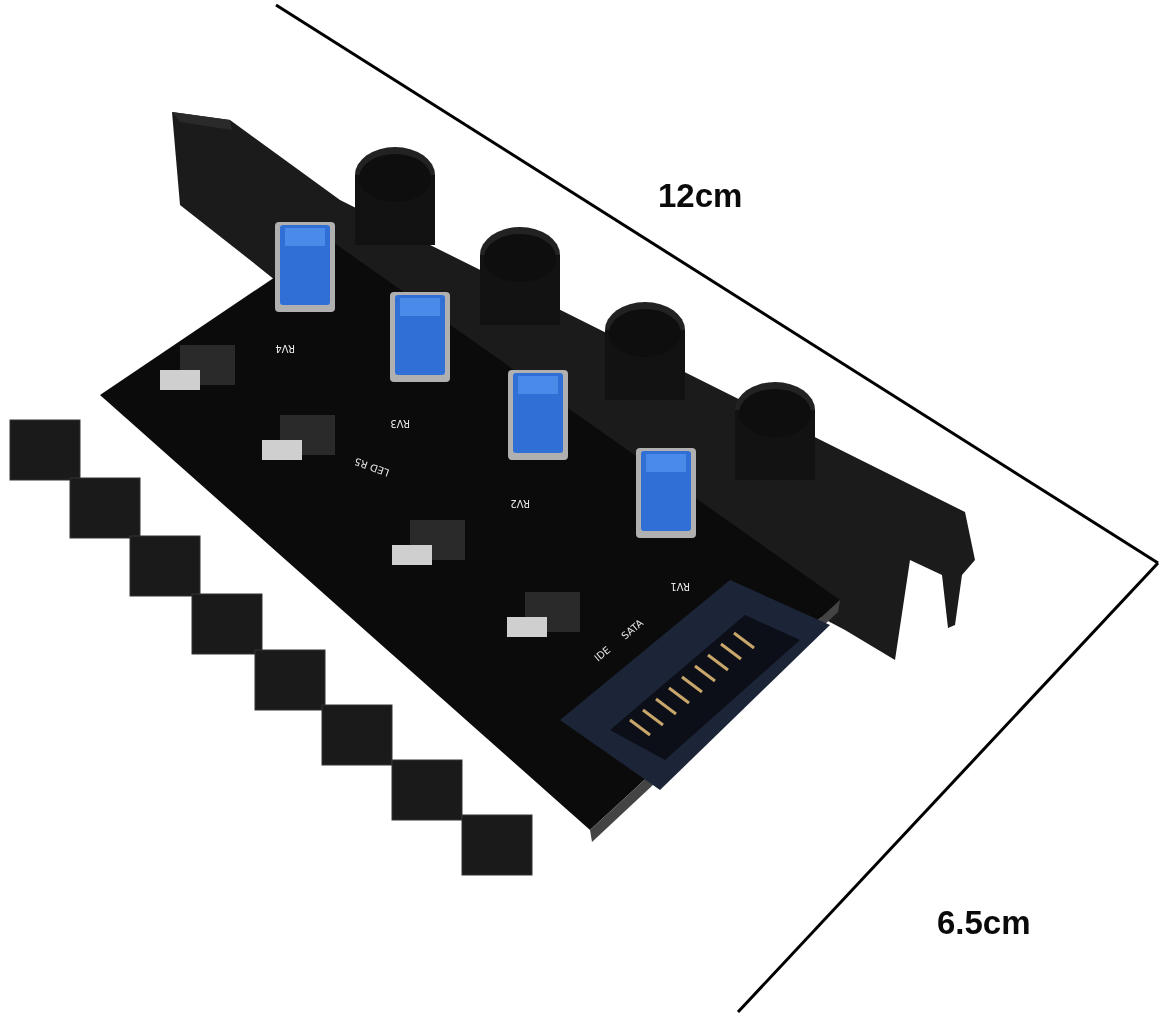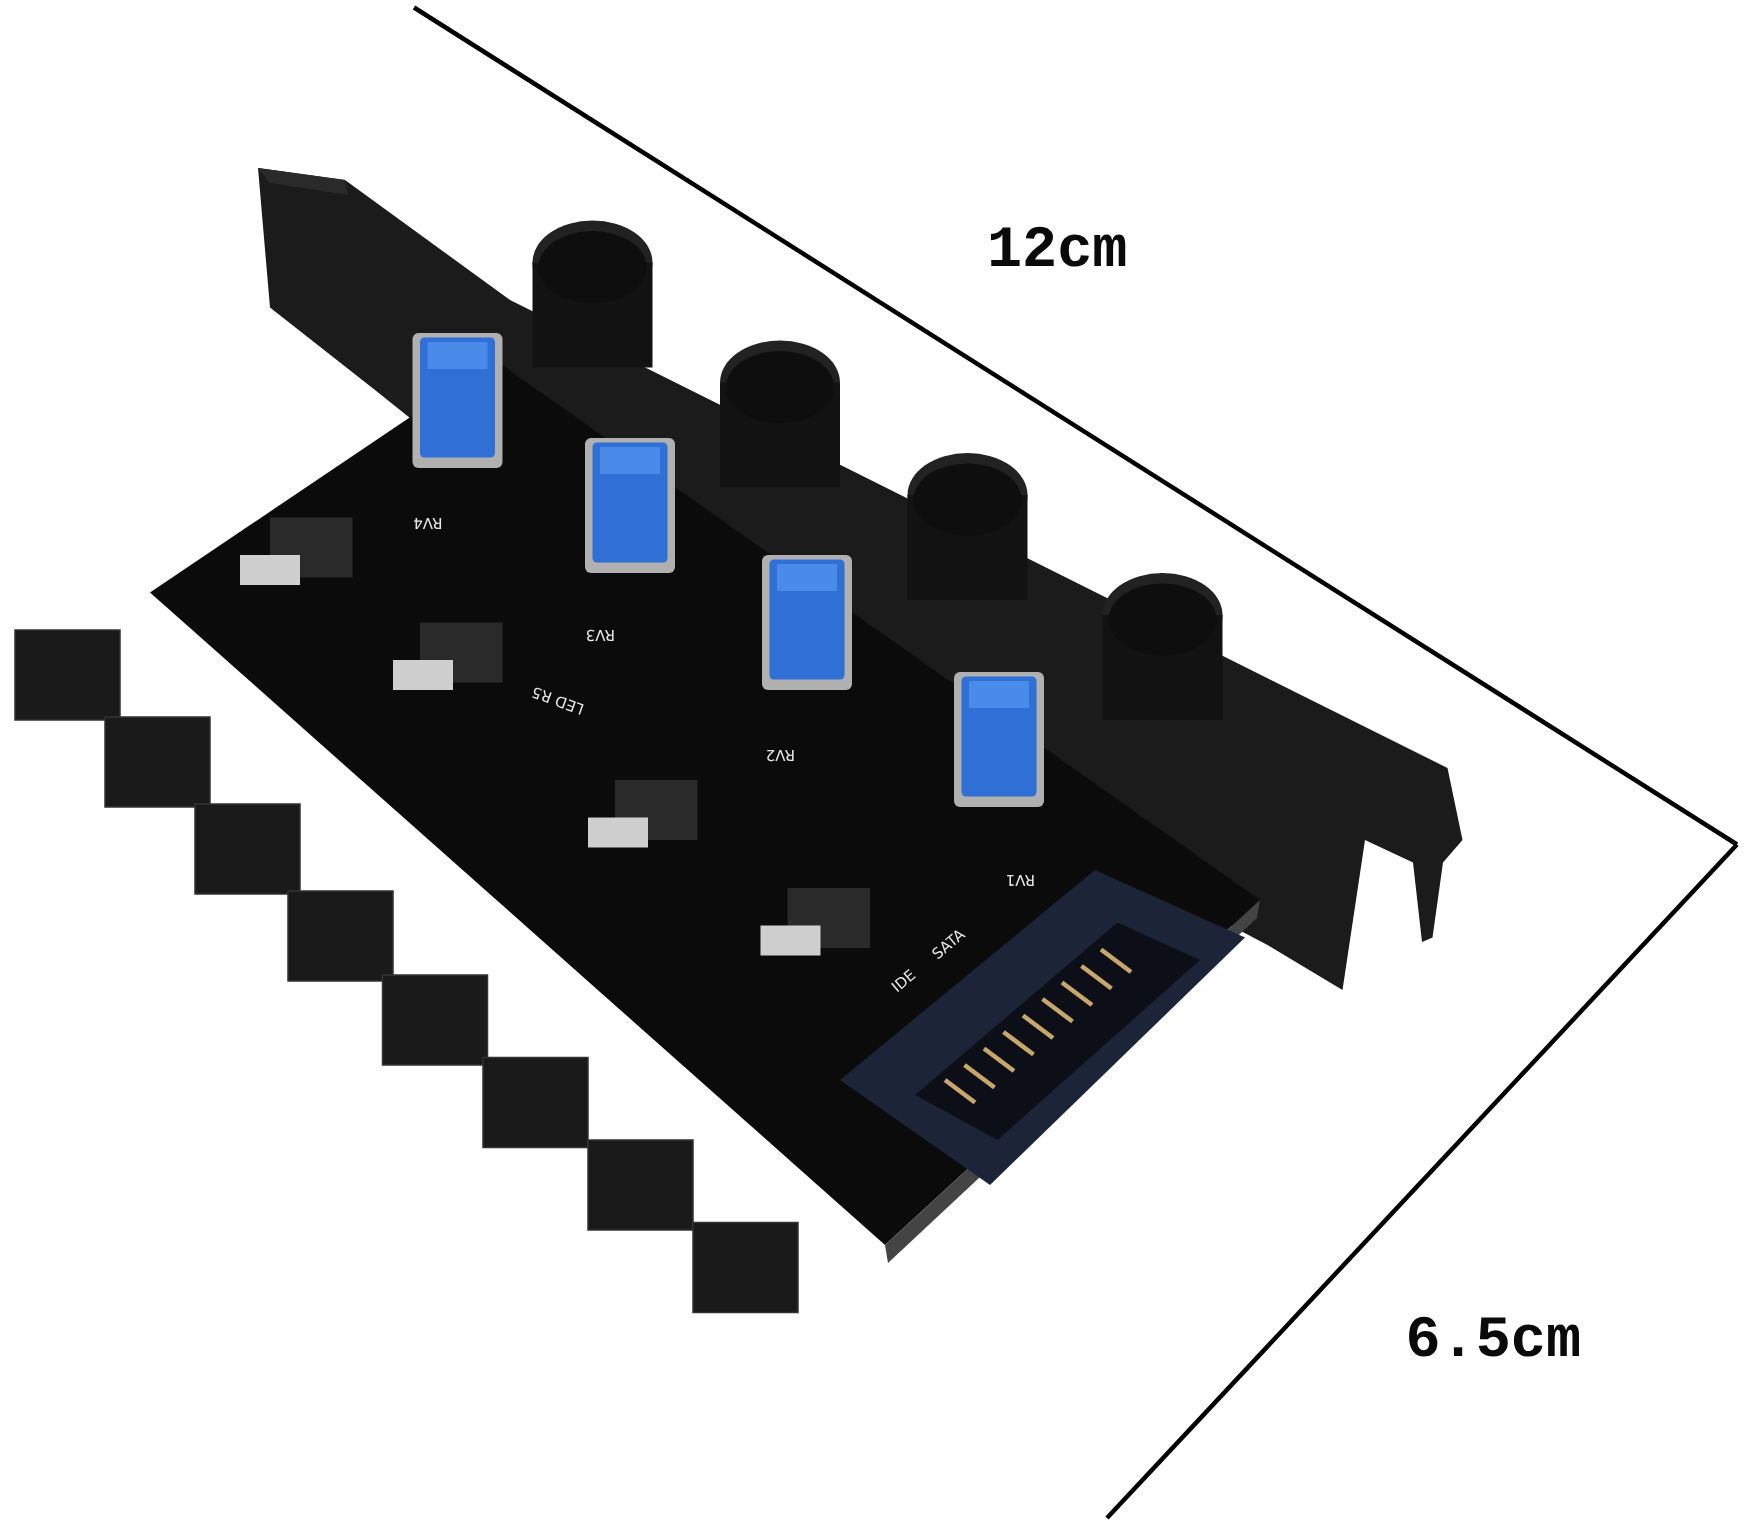--- a/index.html
+++ b/index.html
@@ -1,18 +1,18 @@
 <!DOCTYPE html>
 <html><head>
 <meta charset="utf-8">
 <style>
   html,body{margin:0;padding:0;background:#ffffff;}
   body{width:1164px;height:1016px;position:relative;overflow:hidden;font-family:"DejaVu Sans",sans-serif;}
   .stage{position:absolute;left:0;top:0;width:1164px;height:1016px;}
-  .dim-label{position:absolute;font-family:Liberation Mono, monospace;font-weight:bold;font-size:39px;color:#0a0a0a;letter-spacing:0px;}
+  .dim-label{position:absolute;font-family:Liberation Sans, sans-serif;font-weight:bold;font-size:33px;color:#0a0a0a;letter-spacing:0px;margin-top:32px;}
   #dim-width{left:658px;top:145px;}
   #dim-height{left:937px;top:872px;text-align:right;}
   .silk{font-family:"DejaVu Sans",sans-serif;font-size:10px;fill:#e8e8e8;}
 </style>
 </head>
 <body>
 
 <div class="stage">
   <svg width="1164" height="1016" viewBox="0 0 1164 1016">
 

